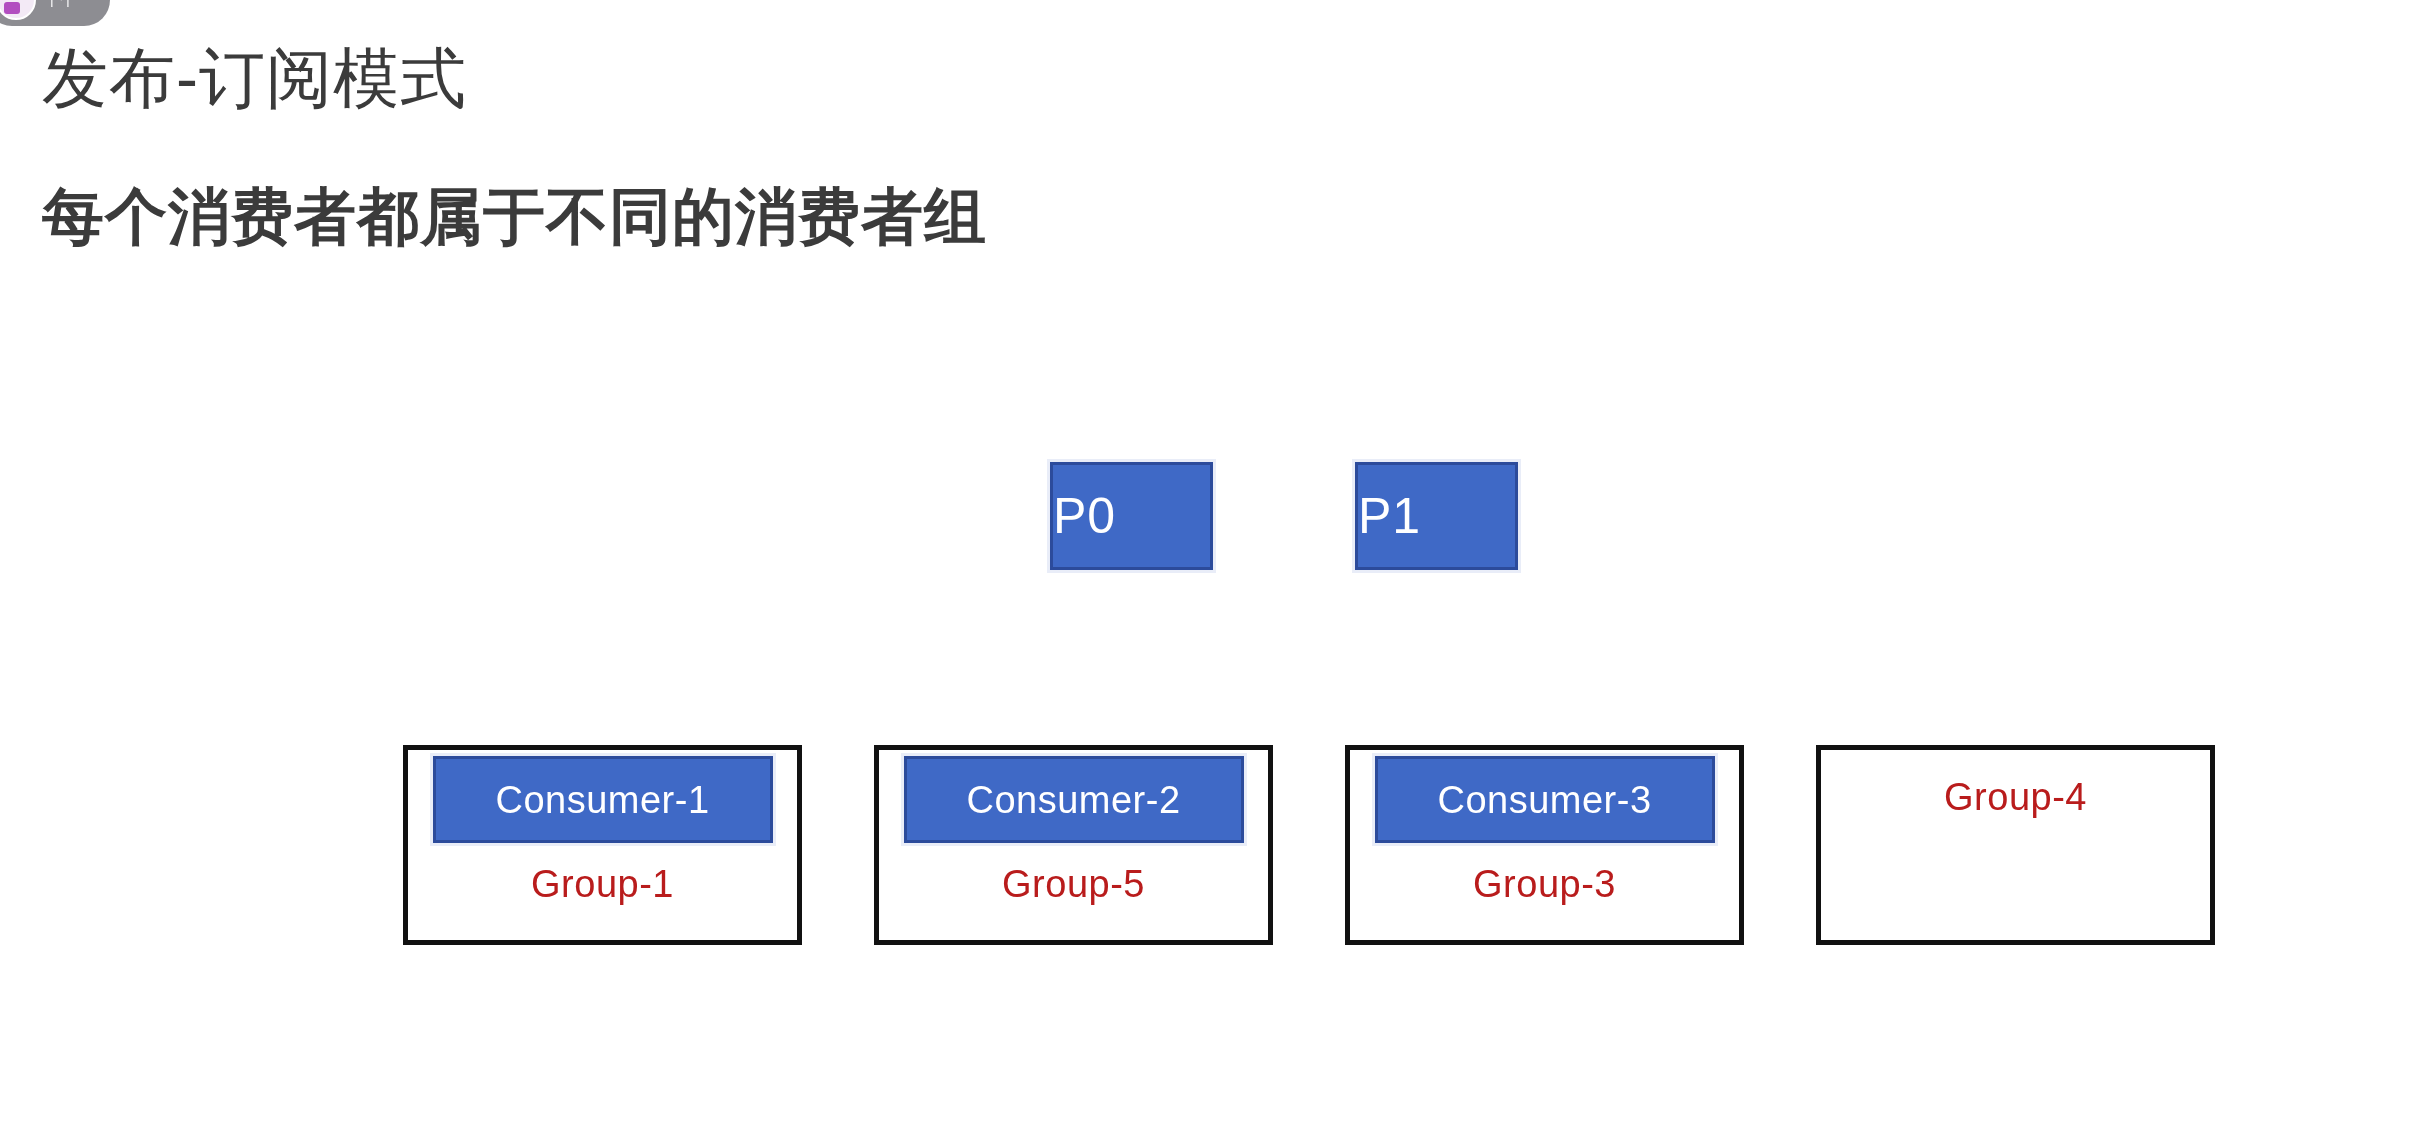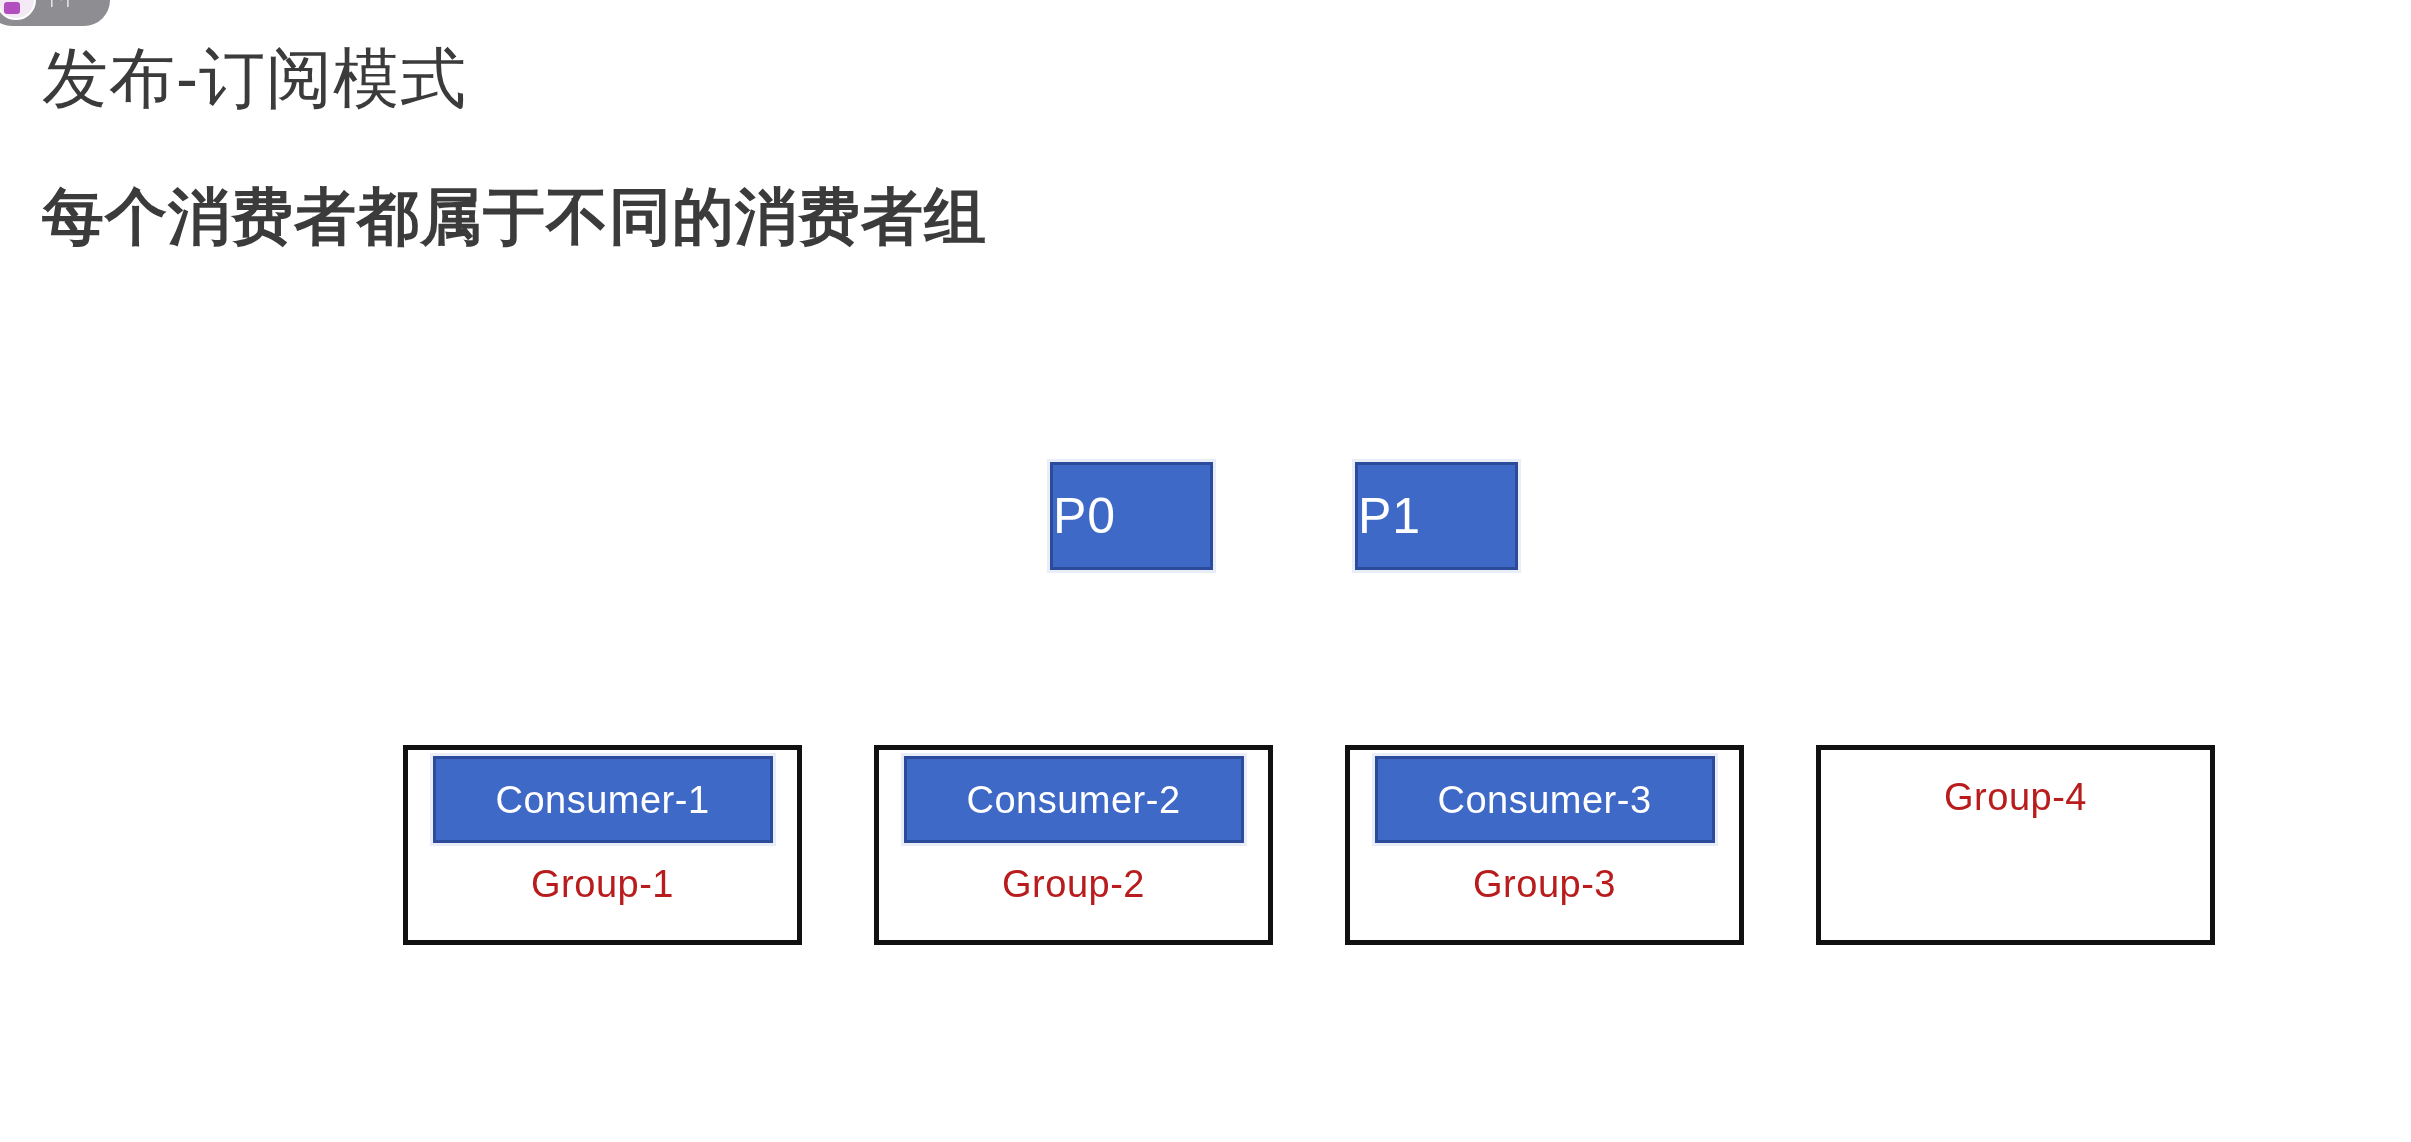--- a/index.html
+++ b/index.html
@@ -188,21 +188,21 @@
     <div class="consumer-box">
       <span class="consumer-label">Consumer-1</span>
     </div>
     <div class="group-label">Group-1</div>
   </div>
 
   <div class="group-box">
     <div class="consumer-box">
       <span class="consumer-label">Consumer-2</span>
     </div>
-    <div class="group-label">Group-2</div>
+    <div class="group-label">Group-5</div>
   </div>
 
   <div class="group-box">
     <div class="consumer-box">
       <span class="consumer-label">Consumer-3</span>
     </div>
     <div class="group-label">Group-3</div>
   </div>
 
   <div class="group-box">

